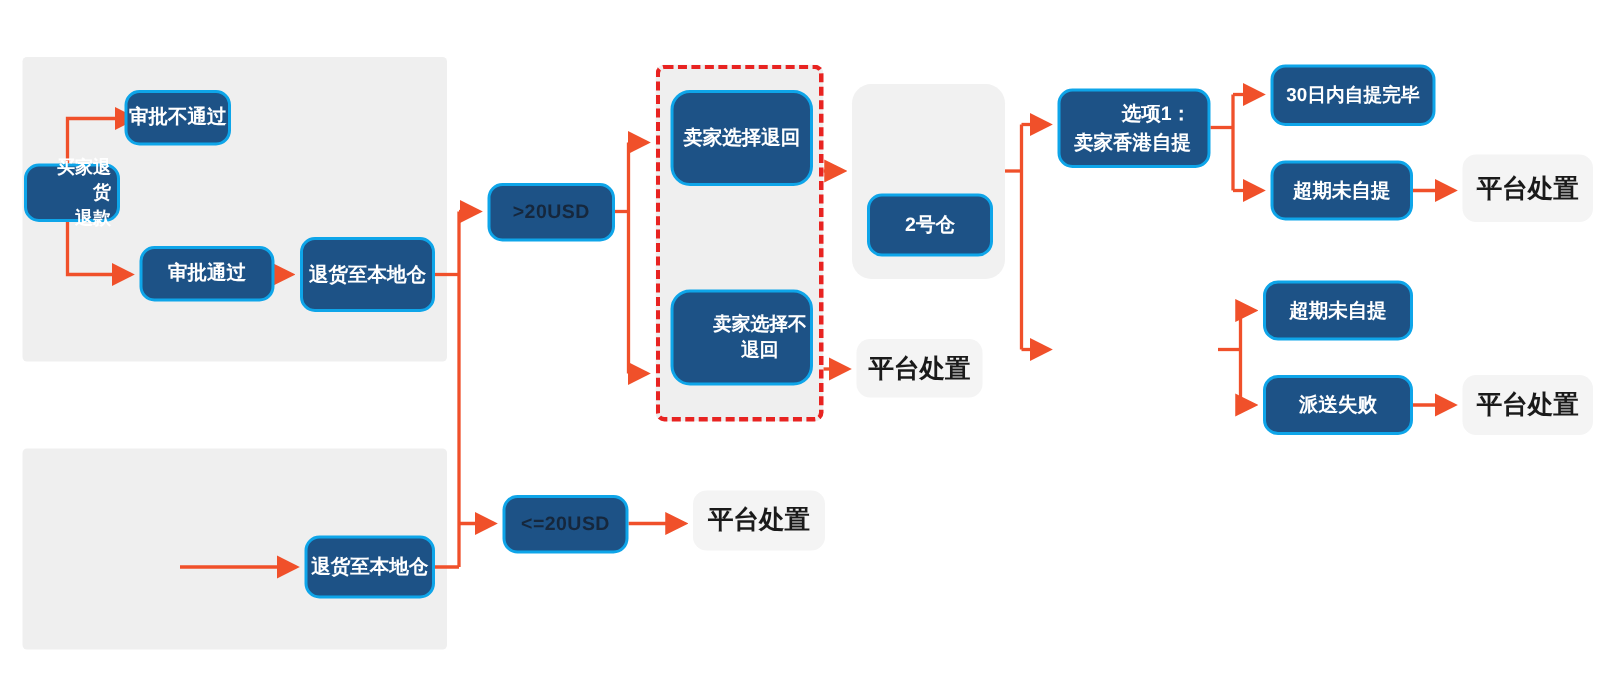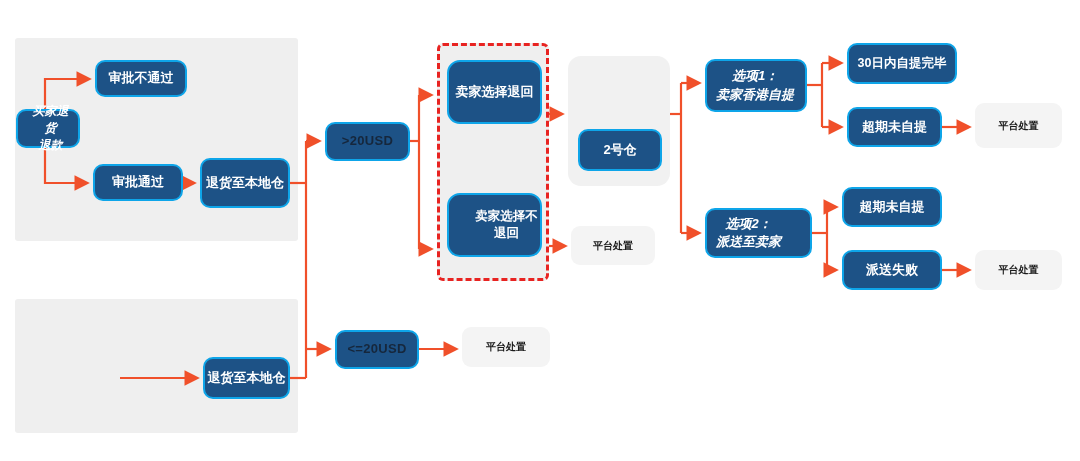--- a/index.html
+++ b/index.html
@@ -20,25 +20,25 @@
     position:absolute;z-index:3;display:flex;align-items:center;justify-content:center;
     box-sizing:border-box;font-weight:bold;font-size:13px;text-align:center;line-height:1.4;
   }
   .node.blue{
     background:var(--box-blue);color:var(--box-text-white);
     border:2px solid #0ea5e9;border-radius:10px;
   }
   .node.blue.usd{color:var(--usd-text-dark);letter-spacing:.3px;}
   .node.light{
     background:var(--light-box-gray);color:var(--light-box-text);
-    border-radius:9px;font-size:10px;
+    border-radius:9px;font-size:17px;
   }
   .node.ml{
-    justify-content:flex-start;text-align:center;white-space:pre-line;
-    padding-left:9px;padding-right:4px;font-style:italic;
+    justify-content:flex-start;text-align:right;white-space:pre-line;
+    padding-left:9px;padding-right:4px;
   }
   .node.sm{font-size:12px;}
 </style>
 </head>
 <body>
 
 <div class="stage">
 
   <div class="panel" style="left:15px;top:38px;width:283px;height:203px;"></div>
   <div class="panel" style="left:15px;top:299px;width:283px;height:134px;"></div>
@@ -81,21 +81,21 @@
     <path d="M827,207 V270"></path>
     <path d="M827,207 H836" marker-end="url(#ah)"></path>
     <path d="M827,270 H836" marker-end="url(#ah)"></path>
     <path d="M942,270 H969" marker-end="url(#ah)"></path>
     <path d="M419,349 H456" marker-end="url(#ah)"></path>
   </svg>
 
   <div class="node blue ml sm" style="left:16px;top:109px;width:64px;height:39px;">买家退货
 退款</div>
 
-  <div class="node blue" style="left:95px;top:60px;width:92px;height:37px;">审批不通过</div>
+  <div class="node blue" style="left:83px;top:60px;width:71px;height:37px;">审批不通过</div>
 
   <div class="node blue" style="left:93px;top:164px;width:90px;height:37px;text-align:center;">审批通过</div>
 
   <div class="node blue" style="left:200px;top:158px;width:90px;height:50px;">退货至本地仓</div>
 
 
   <div class="node blue" style="left:203px;top:357px;width:87px;height:42px;">退货至本地仓</div>
 
   <div class="node blue usd" style="left:325px;top:122px;width:85px;height:39px;">&gt;20USD</div>
 
@@ -114,22 +114,20 @@
 
   <div class="node blue ml" style="left:705px;top:59px;width:102px;height:53px;">选项1：
 卖家香港自提</div>
 
   <div class="node blue" style="left:847px;top:43px;width:110px;height:41px;font-size:12.5px;">30日内自提完毕</div>
 
   <div class="node blue" style="left:847px;top:107px;width:95px;height:40px;">超期未自提</div>
 
   <div class="node light" style="left:975px;top:103px;width:87px;height:45px;">平台处置</div>
 
-  <div class="node blue ml" style="left:705px;top:208px;width:107px;height:50px;">选项2：
-派送至卖家</div>
 
   <div class="node blue" style="left:842px;top:187px;width:100px;height:40px;">超期未自提</div>
 
   <div class="node blue" style="left:842px;top:250px;width:100px;height:40px;">派送失败</div>
 
   <div class="node light" style="left:975px;top:250px;width:87px;height:40px;">平台处置</div>
 
 </div>
 
 </body></html>

